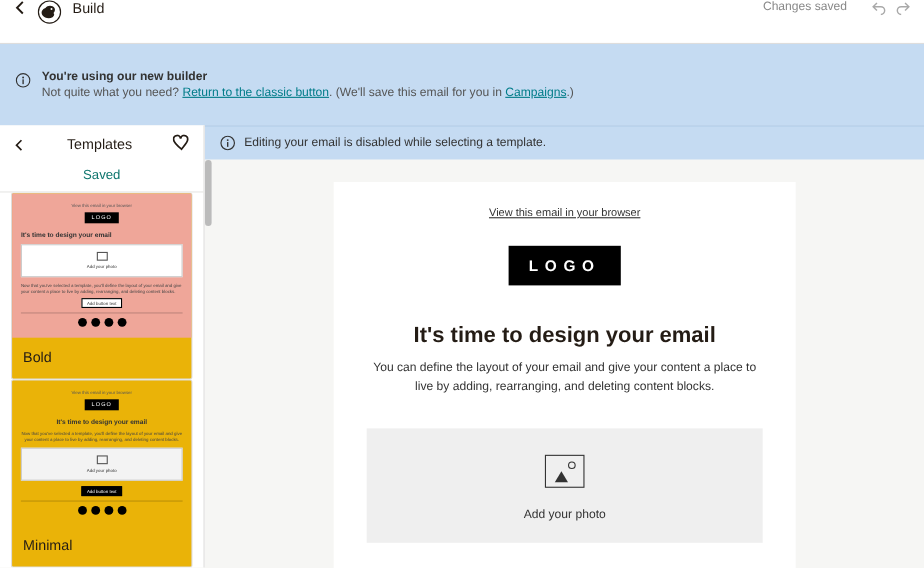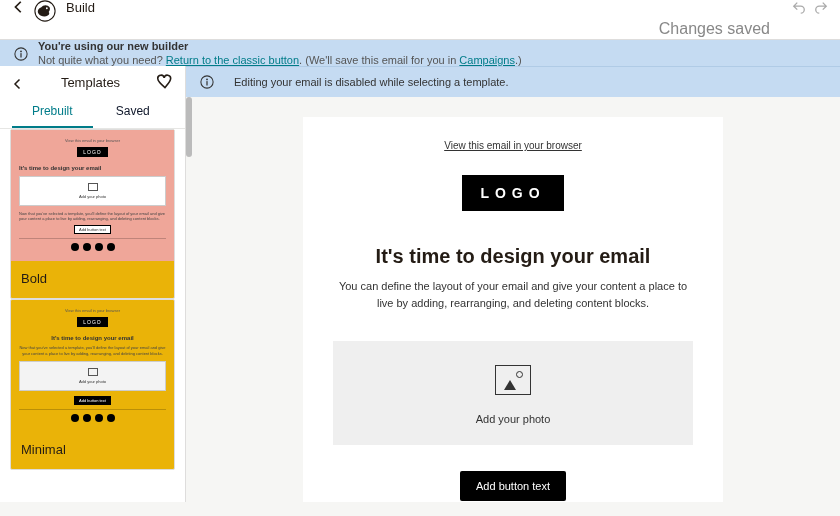--- a/index.html
+++ b/index.html
@@ -4,41 +4,41 @@
 <style>
   * { box-sizing: border-box; margin: 0; padding: 0; }
   body { font-family: -apple-system, BlinkMacSystemFont, "Helvetica Neue", Arial, sans-serif; background: #f6f6f4; width: 840px; height: 516px; overflow: hidden; color: #241c15; }
   
   
   .topbar { height: 40px; background: #fff; display: flex; align-items: flex-start; padding: 0 12px; border-bottom: 1px solid #dedddc; }
   .back-chevron { width: 14px; height: 14px; cursor: pointer; margin-right: 8px; }
   .logo-freddie { width: 22px; height: 22px; margin-right: 10px; }
   .topbar-title { font-size: 13px; font-weight: 400; }
   .topbar-spacer { flex: 1; }
-  .saved-text { font-size: 16px; color: #888; margin-right: 14px; margin-top: 20px; }
+  .saved-text { font-size: 11px; color: #888; margin-right: 14px; }
   .top-icon { width: 14px; height: 14px; margin-left: 8px; cursor: pointer; opacity: .5; }
 
   
-  .banner { background: #c5dbf2; padding: 0 14px; display: flex; align-items: center; gap: 10px; font-size: 11px; color: #333; }
+  .banner { background: #c5dbf2; padding: 24px 14px; display: flex; align-items: flex-start; gap: 10px; font-size: 11px; color: #333; }
   .banner .info-icon { width: 14px; height: 14px; margin-top: 2px; flex-shrink: 0; }
   .banner b { font-weight: 600; }
   .banner a { color: #007c89; text-decoration: underline; cursor: pointer; }
   .banner .sub { color: #555; margin-top: 2px; }
 
   
   .main { display: flex; height: calc(516px - 40px - 40px); }
 
   
   .panel { width: 186px; background: #fff; border-right: 1px solid #dedddc; position: relative; z-index: 2; display: flex; flex-direction: column; }
   .panel-head { display: flex; align-items: flex-end; padding: 8px 12px; }
   .panel-back { width: 12px; height: 12px; cursor: pointer; }
   .panel-title { flex: 1; text-align: center; font-size: 13px; }
   .heart { width: 16px; height: 16px; cursor: pointer; }
   .tabs { display: flex; padding: 0 12px; border-bottom: 1px solid #e6e6e4; font-size: 12px; }
-  .tab { flex: 1; text-align: center; padding: 6px 0 8px; cursor: pointer; color: #0f172a; }
+  .tab { flex: 1; text-align: center; padding: 6px 0 8px; cursor: pointer; color: #0f766e; }
   .tab.active { color: #007c89; border-bottom: 2px solid #007c89; font-weight: 500; }
   .panel-scroll { flex: 1; overflow-y: auto; padding: 0 10px 10px; }
   
   .tpl-card { border: 1px solid #dedddc; border-radius: 2px; margin-top: 0; background: #eab308; cursor: pointer; }
   .tpl-preview { padding: 8px 8px 10px; font-size: 5px; text-align: center; color: #333; }
   .tpl-preview.bold { background: #efa699; }
   .tpl-preview .vib { font-size: 4px; color: #555; }
   .tpl-preview .lg { background: #000; color: #fff; display: inline-block; padding: 2px 6px; letter-spacing: 1px; font-size: 5px; margin: 4px 0; }
   .tpl-preview .hl { font-weight: 700; font-size: 6px; margin: 4px 0; }
   .tpl-preview .imgbox { background: #fff; border: 1px solid #ccc; padding: 6px; margin: 5px 0; }
@@ -46,21 +46,21 @@
   .tpl-preview .desc { font-size: 4px; color: #444; line-height: 1.3; margin: 4px 0; text-align: left; }
   .tpl-preview .btn { display: inline-block; border: 1px solid #000; padding: 1px 4px; font-size: 4px; background: #fff; }
   .tpl-preview .btn.dark { background: #000; color: #fff; border: 1px solid #000; }
   .tpl-preview .line { height: 1px; background: #00000033; margin: 4px 0; }
   .tpl-preview .soc { display: flex; justify-content: center; gap: 4px; margin-top: 4px; }
   .tpl-preview .soc span { width: 8px; height: 8px; border-radius: 50%; background: #000; }
   .tpl-label { padding: 10px 10px 12px; font-size: 13px; color: #241c15; }
 
   
   .rightwrap { flex: 1; display: flex; flex-direction: column; }
-  .notice { background: #c5dbf2; padding: 8px 14px; display: flex; align-items: center; gap: 20px; font-size: 11px; color: #333; border-top: 1px solid #b0cbe6; }
+  .notice { background: #c5dbf2; padding: 8px 14px; display: flex; align-items: center; gap: 8px; font-size: 11px; color: #333; border-top: 1px solid #b0cbe6; }
   .notice .info-icon { width: 14px; height: 14px; }
   .editor-bg { flex: 1; background: #f6f6f4; overflow-y: auto; display: flex; justify-content: center; padding: 20px 0 0; position: relative; }
   .scrollfake { position: absolute; left: 0; top: 0; width: 6px; height: 60px; background: #bbb; border-radius: 3px; }
 
   .email { width: 420px; background: #fff; padding: 18px 30px 0; text-align: center; }
   .email .view-link { font-size: 10px; text-decoration: underline; color: #333; cursor: pointer; }
   .email .logo-block { background: #000; color: #fff; display: inline-block; padding: 10px 18px; letter-spacing: 6px; font-size: 14px; font-weight: 600; margin: 22px 0; }
   .email h2 { font-size: 20px; font-weight: 700; margin: 12px 0 10px; }
   .email .subtext { font-size: 11px; color: #333; line-height: 1.5; margin-bottom: 30px; }
   .email .photo-slot { background: #efefef; padding: 24px 0 20px; margin-bottom: 26px; }
@@ -120,21 +120,20 @@
     <div class="panel-head">
       <svg class="panel-back chev" viewBox="0 0 16 16">
           <path d="M10 2 L4 8 L10 14"></path>
         </svg>
       <div class="panel-title">Templates</div>
       <svg class="heart" viewBox="0 0 20 20">
           <path d="M10 17 C4 12 1 9 1 6 a4 4 0 0 1 8-1 a4 4 0 0 1 8 1 c0 3-3 6-7 11z"></path>
         </svg>
     </div>
     <div class="tabs">
-      <div class="tab active">Prebuilt</div>
       <div class="tab">Saved</div>
     </div>
     <div class="panel-scroll">
 
       <div class="tpl-card">
         <div class="tpl-preview bold">
           <div class="vib">View this email in your browser</div>
           <div class="lg">LOGO</div>
           <div class="hl" style="text-align:left">It's time to design your email</div>
           <div class="imgbox">

